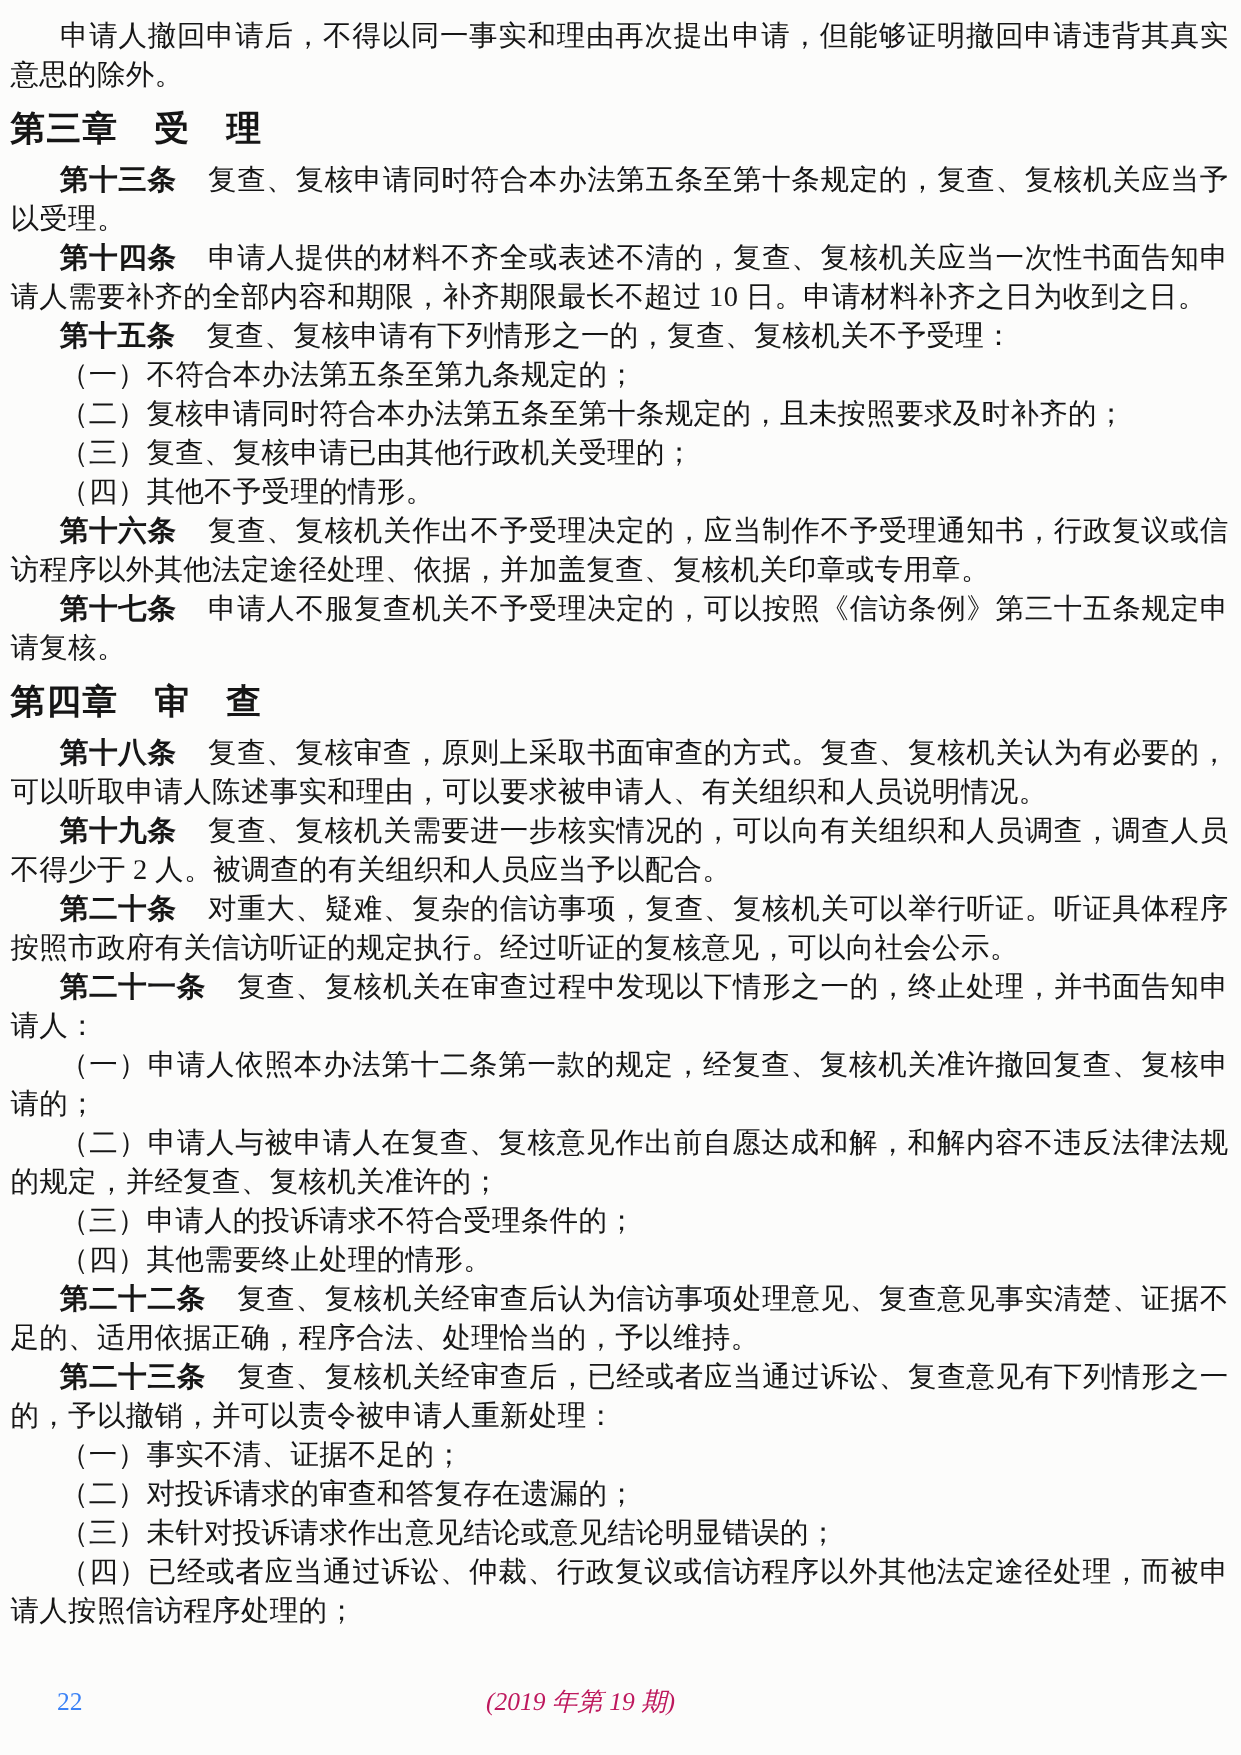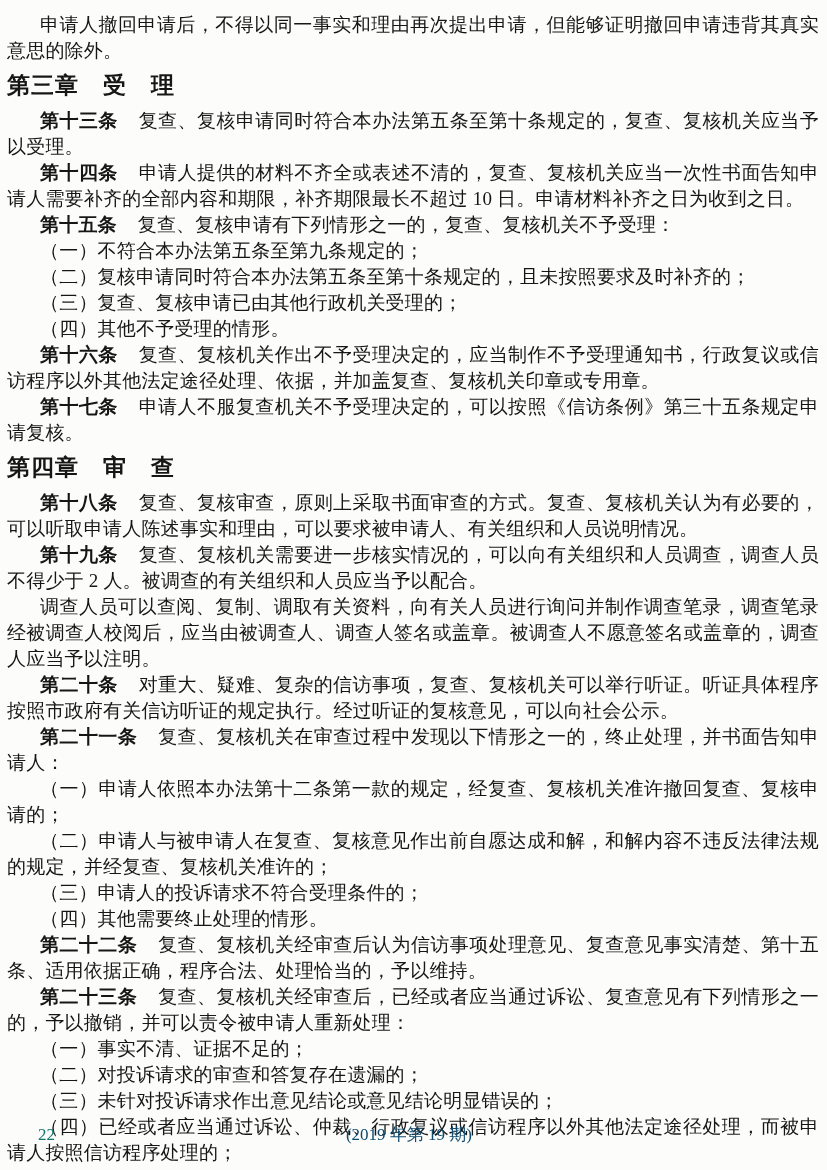--- a/index.html
+++ b/index.html
@@ -50,29 +50,30 @@
     left: 0;
     right: 0;
     top: 1122px;
     height: 26px;
     font-size: 17px;
     line-height: 26px;
   }
   .footer .page-number {
     position: absolute;
     left: 38px;
-    color: #0f766e;
+    color: #3b82f6;
     font-family: Liberation Serif, serif;
   }
   .footer .issue-label {
     position: absolute;
-    left: 409px;
+    left: 387px;
     transform: translateX(-50%);
     white-space: nowrap;
-    color: #0c4a6e;
+    color: #be185d;
+    font-style: italic;
   }
 </style>
 </head>
 <body>
 
 <div class="page">
   <div class="content" id="content">
       <div class="paragraph">申请人撤回申请后，不得以同一事实和理由再次提出申请，但能够证明撤回申请违背其真实意思的除外。</div>
       <div class="chapter-heading">第三章　受　理</div>
       <div class="paragraph"><span class="lead">第十三条</span><span>复查、复核申请同时符合本办法第五条至第十条规定的，复查、复核机关应当予以受理。</span></div>
@@ -80,28 +81,27 @@
       <div class="paragraph"><span class="lead">第十五条</span><span>复查、复核申请有下列情形之一的，复查、复核机关不予受理：</span></div>
       <div class="paragraph">（一）不符合本办法第五条至第九条规定的；</div>
       <div class="paragraph">（二）复核申请同时符合本办法第五条至第十条规定的，且未按照要求及时补齐的；</div>
       <div class="paragraph">（三）复查、复核申请已由其他行政机关受理的；</div>
       <div class="paragraph">（四）其他不予受理的情形。</div>
       <div class="paragraph"><span class="lead">第十六条</span><span>复查、复核机关作出不予受理决定的，应当制作不予受理通知书，行政复议或信访程序以外其他法定途径处理、依据，并加盖复查、复核机关印章或专用章。</span></div>
       <div class="paragraph"><span class="lead">第十七条</span><span>申请人不服复查机关不予受理决定的，可以按照《信访条例》第三十五条规定申请复核。</span></div>
       <div class="chapter-heading">第四章　审　查</div>
       <div class="paragraph"><span class="lead">第十八条</span><span>复查、复核审查，原则上采取书面审查的方式。复查、复核机关认为有必要的，可以听取申请人陈述事实和理由，可以要求被申请人、有关组织和人员说明情况。</span></div>
       <div class="paragraph"><span class="lead">第十九条</span><span>复查、复核机关需要进一步核实情况的，可以向有关组织和人员调查，调查人员不得少于 2 人。被调查的有关组织和人员应当予以配合。</span></div>
-      <div class="paragraph">调查人员可以查阅、复制、调取有关资料，向有关人员进行询问并制作调查笔录，调查笔录经被调查人校阅后，应当由被调查人、调查人签名或盖章。被调查人不愿意签名或盖章的，调查人应当予以注明。</div>
       <div class="paragraph"><span class="lead">第二十条</span><span>对重大、疑难、复杂的信访事项，复查、复核机关可以举行听证。听证具体程序按照市政府有关信访听证的规定执行。经过听证的复核意见，可以向社会公示。</span></div>
       <div class="paragraph"><span class="lead">第二十一条</span><span>复查、复核机关在审查过程中发现以下情形之一的，终止处理，并书面告知申请人：</span></div>
       <div class="paragraph">（一）申请人依照本办法第十二条第一款的规定，经复查、复核机关准许撤回复查、复核申请的；</div>
       <div class="paragraph">（二）申请人与被申请人在复查、复核意见作出前自愿达成和解，和解内容不违反法律法规的规定，并经复查、复核机关准许的；</div>
       <div class="paragraph">（三）申请人的投诉请求不符合受理条件的；</div>
       <div class="paragraph">（四）其他需要终止处理的情形。</div>
-      <div class="paragraph"><span class="lead">第二十二条</span><span>复查、复核机关经审查后认为信访事项处理意见、复查意见事实清楚、第十五条、适用依据正确，程序合法、处理恰当的，予以维持。</span></div>
+      <div class="paragraph"><span class="lead">第二十二条</span><span>复查、复核机关经审查后认为信访事项处理意见、复查意见事实清楚、证据不足的、适用依据正确，程序合法、处理恰当的，予以维持。</span></div>
       <div class="paragraph"><span class="lead">第二十三条</span><span>复查、复核机关经审查后，已经或者应当通过诉讼、复查意见有下列情形之一的，予以撤销，并可以责令被申请人重新处理：</span></div>
       <div class="paragraph">（一）事实不清、证据不足的；</div>
       <div class="paragraph">（二）对投诉请求的审查和答复存在遗漏的；</div>
       <div class="paragraph">（三）未针对投诉请求作出意见结论或意见结论明显错误的；</div>
       <div class="paragraph">（四）已经或者应当通过诉讼、仲裁、行政复议或信访程序以外其他法定途径处理，而被申请人按照信访程序处理的；</div>
     </div>
   <div class="footer">
     <span class="page-number">22</span>
     <span class="issue-label">(2019 年第 19 期)</span>
   </div>

